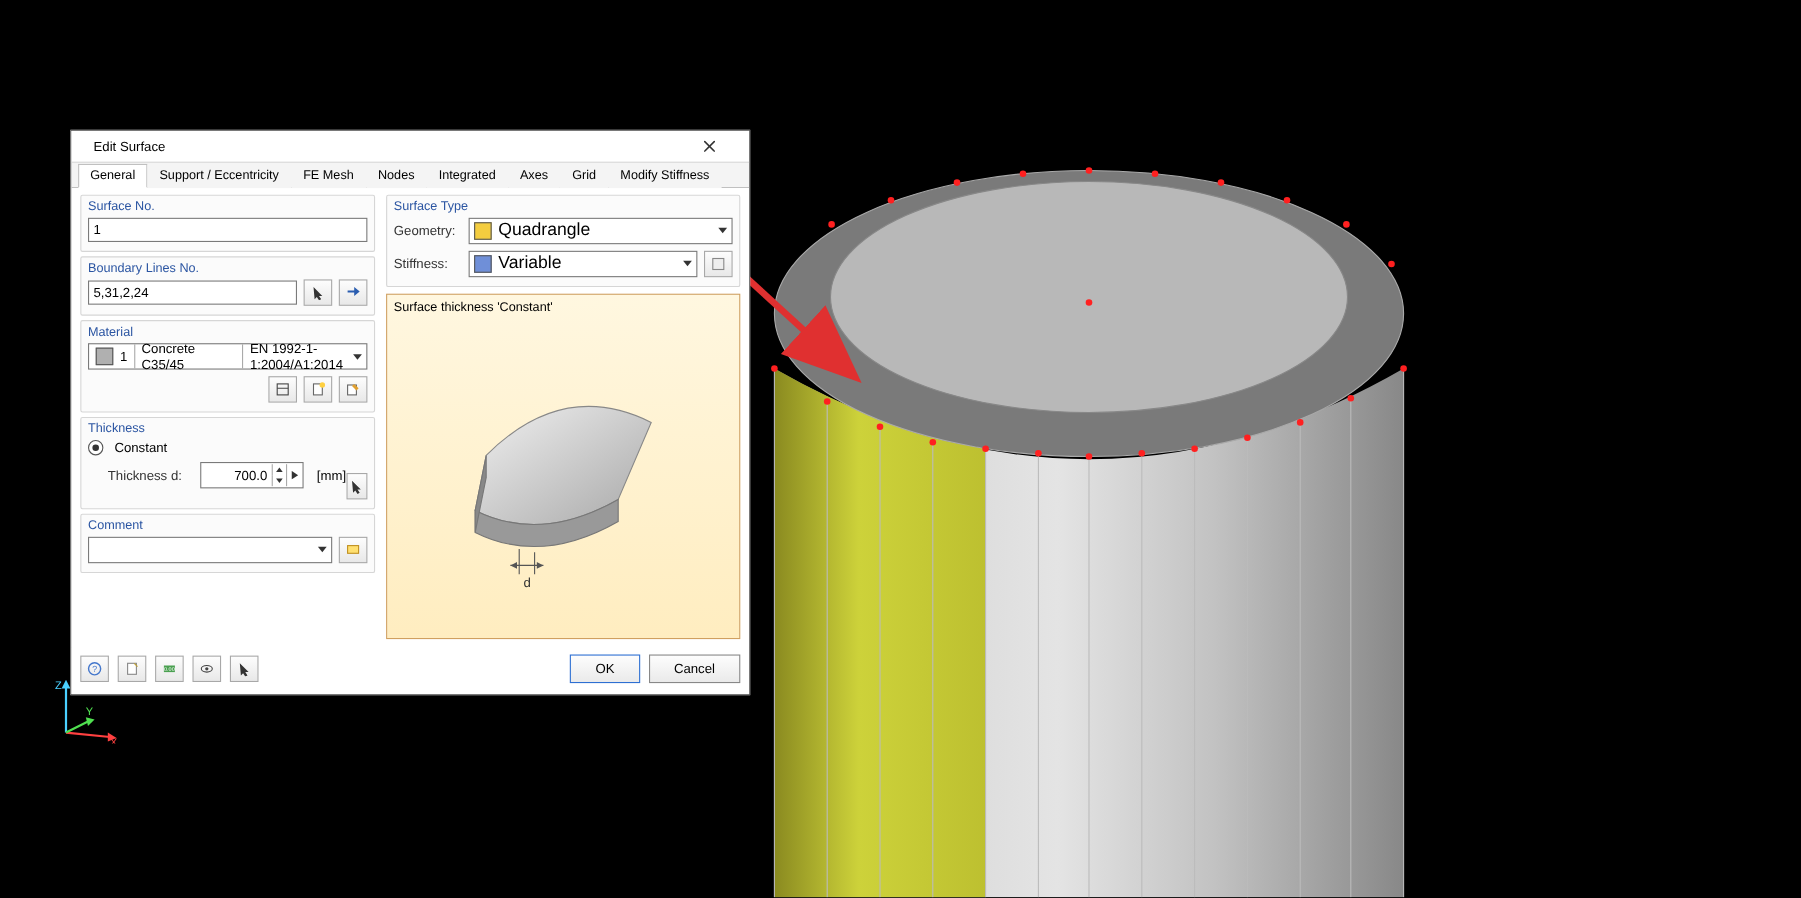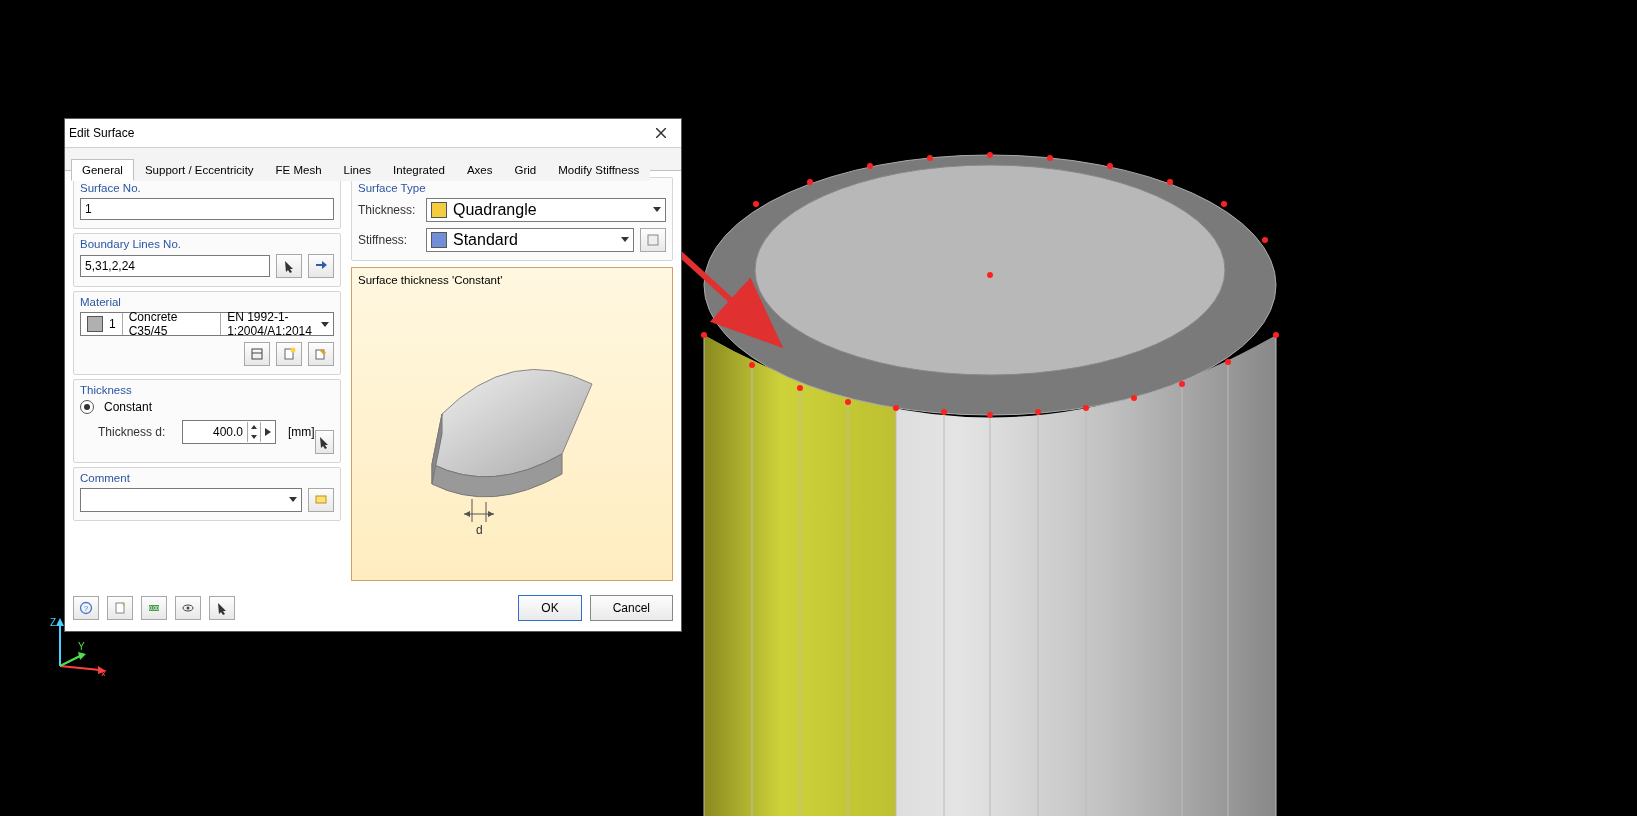--- a/index.html
+++ b/index.html
@@ -32,21 +32,21 @@
   top: 118px;
   width: 616px;
   background: #fff;
   border: 1px solid #5a5a5a;
   box-shadow: none;
 }
 .titlebar {
   height: 28px;
   display: flex;
   align-items: center;
-  padding: 0 4px;
+  padding: 0 20px;
   background: #fff;
   border-bottom: 1px solid #d0d0d0;
 }
 .titlebar .title {
   flex: 1;
   font-size: 12px;
 }
 .titlebar .close {
   width: 32px;
   height: 22px;
@@ -63,21 +63,21 @@
   background: #f4f4f4;
 }
 .tab {
   padding: 4px 10px;
   font-size: 11.5px;
   background: #f4f4f4;
   border: 1px solid transparent;
   border-bottom: none;
   cursor: pointer;
   position: relative;
-  top: 11px;
+  top: 1px;
 }
 .tab.active {
   background: #fff;
   border-color: #c0c0c0;
   border-bottom: 1px solid #fff;
 }
 .body {
   padding: 6px 8px 8px;
   display: flex;
   gap: 10px;
@@ -361,21 +361,21 @@
           <line x1="0" y1="0" x2="10" y2="10" stroke="#333" stroke-width="1.5"></line>
           <line x1="10" y1="0" x2="0" y2="10" stroke="#333" stroke-width="1.5"></line>
         </svg>
     </div>
   </div>
 
   <div class="tabs">
     <div class="tab active">General</div>
     <div class="tab">Support / Eccentricity</div>
     <div class="tab">FE Mesh</div>
-    <div class="tab">Lines</div>
+    <div class="tab">Nodes</div>
     <div class="tab">Integrated</div>
     <div class="tab">Axes</div>
     <div class="tab">Grid</div>
     <div class="tab">Modify Stiffness</div>
   </div>
 
   <div class="body">
     <div class="left-col">
 
       <div class="group">
@@ -438,21 +438,21 @@
         <div class="group-label">Thickness</div>
         <div style="display:flex;justify-content:space-between;align-items:flex-end;">
           <div style="flex:1">
             <div class="row" style="margin-bottom:6px;">
               <span class="radio checked"></span>
               <span>Constant</span>
             </div>
             <div class="row" style="margin-left:18px;margin-bottom:10px;">
               <span class="field-label" style="min-width:78px">Thickness d:</span>
               <div class="spinner">
-                <div class="val">400.0</div>
+                <div class="val">700.0</div>
                 <div class="btns">
                   <div class="sbtn up"></div>
                   <div class="sbtn down"></div>
                 </div>
                 <div class="stepbtn">
                   <svg width="6" height="8" viewBox="0 0 6 8">
                       <polygon points="0,0 6,4 0,8" fill="#333"></polygon>
                     </svg>
                 </div>
               </div>
@@ -478,31 +478,31 @@
             </div>
         </div>
       </div>
     </div>
 
     <div class="right-col">
 
       <div class="group">
         <div class="group-label">Surface Type</div>
         <div class="row" style="margin-bottom:6px;">
-          <span class="field-label">Thickness:</span>
+          <span class="field-label">Geometry:</span>
           <div class="combo">
             <span class="chip yellow"></span>
             <span>Quadrangle</span>
           </div>
         </div>
         <div class="row">
           <span class="field-label">Stiffness:</span>
           <div class="combo">
             <span class="chip blue"></span>
-            <span>Standard</span>
+            <span>Variable</span>
           </div>
           <div class="icon-btn">
               <svg viewBox="0 0 14 14">
                 <rect x="2" y="2" width="10" height="10" fill="#eee" stroke="#888"></rect>
               </svg>
             </div>
         </div>
       </div>
 
       <div class="preview-panel">

